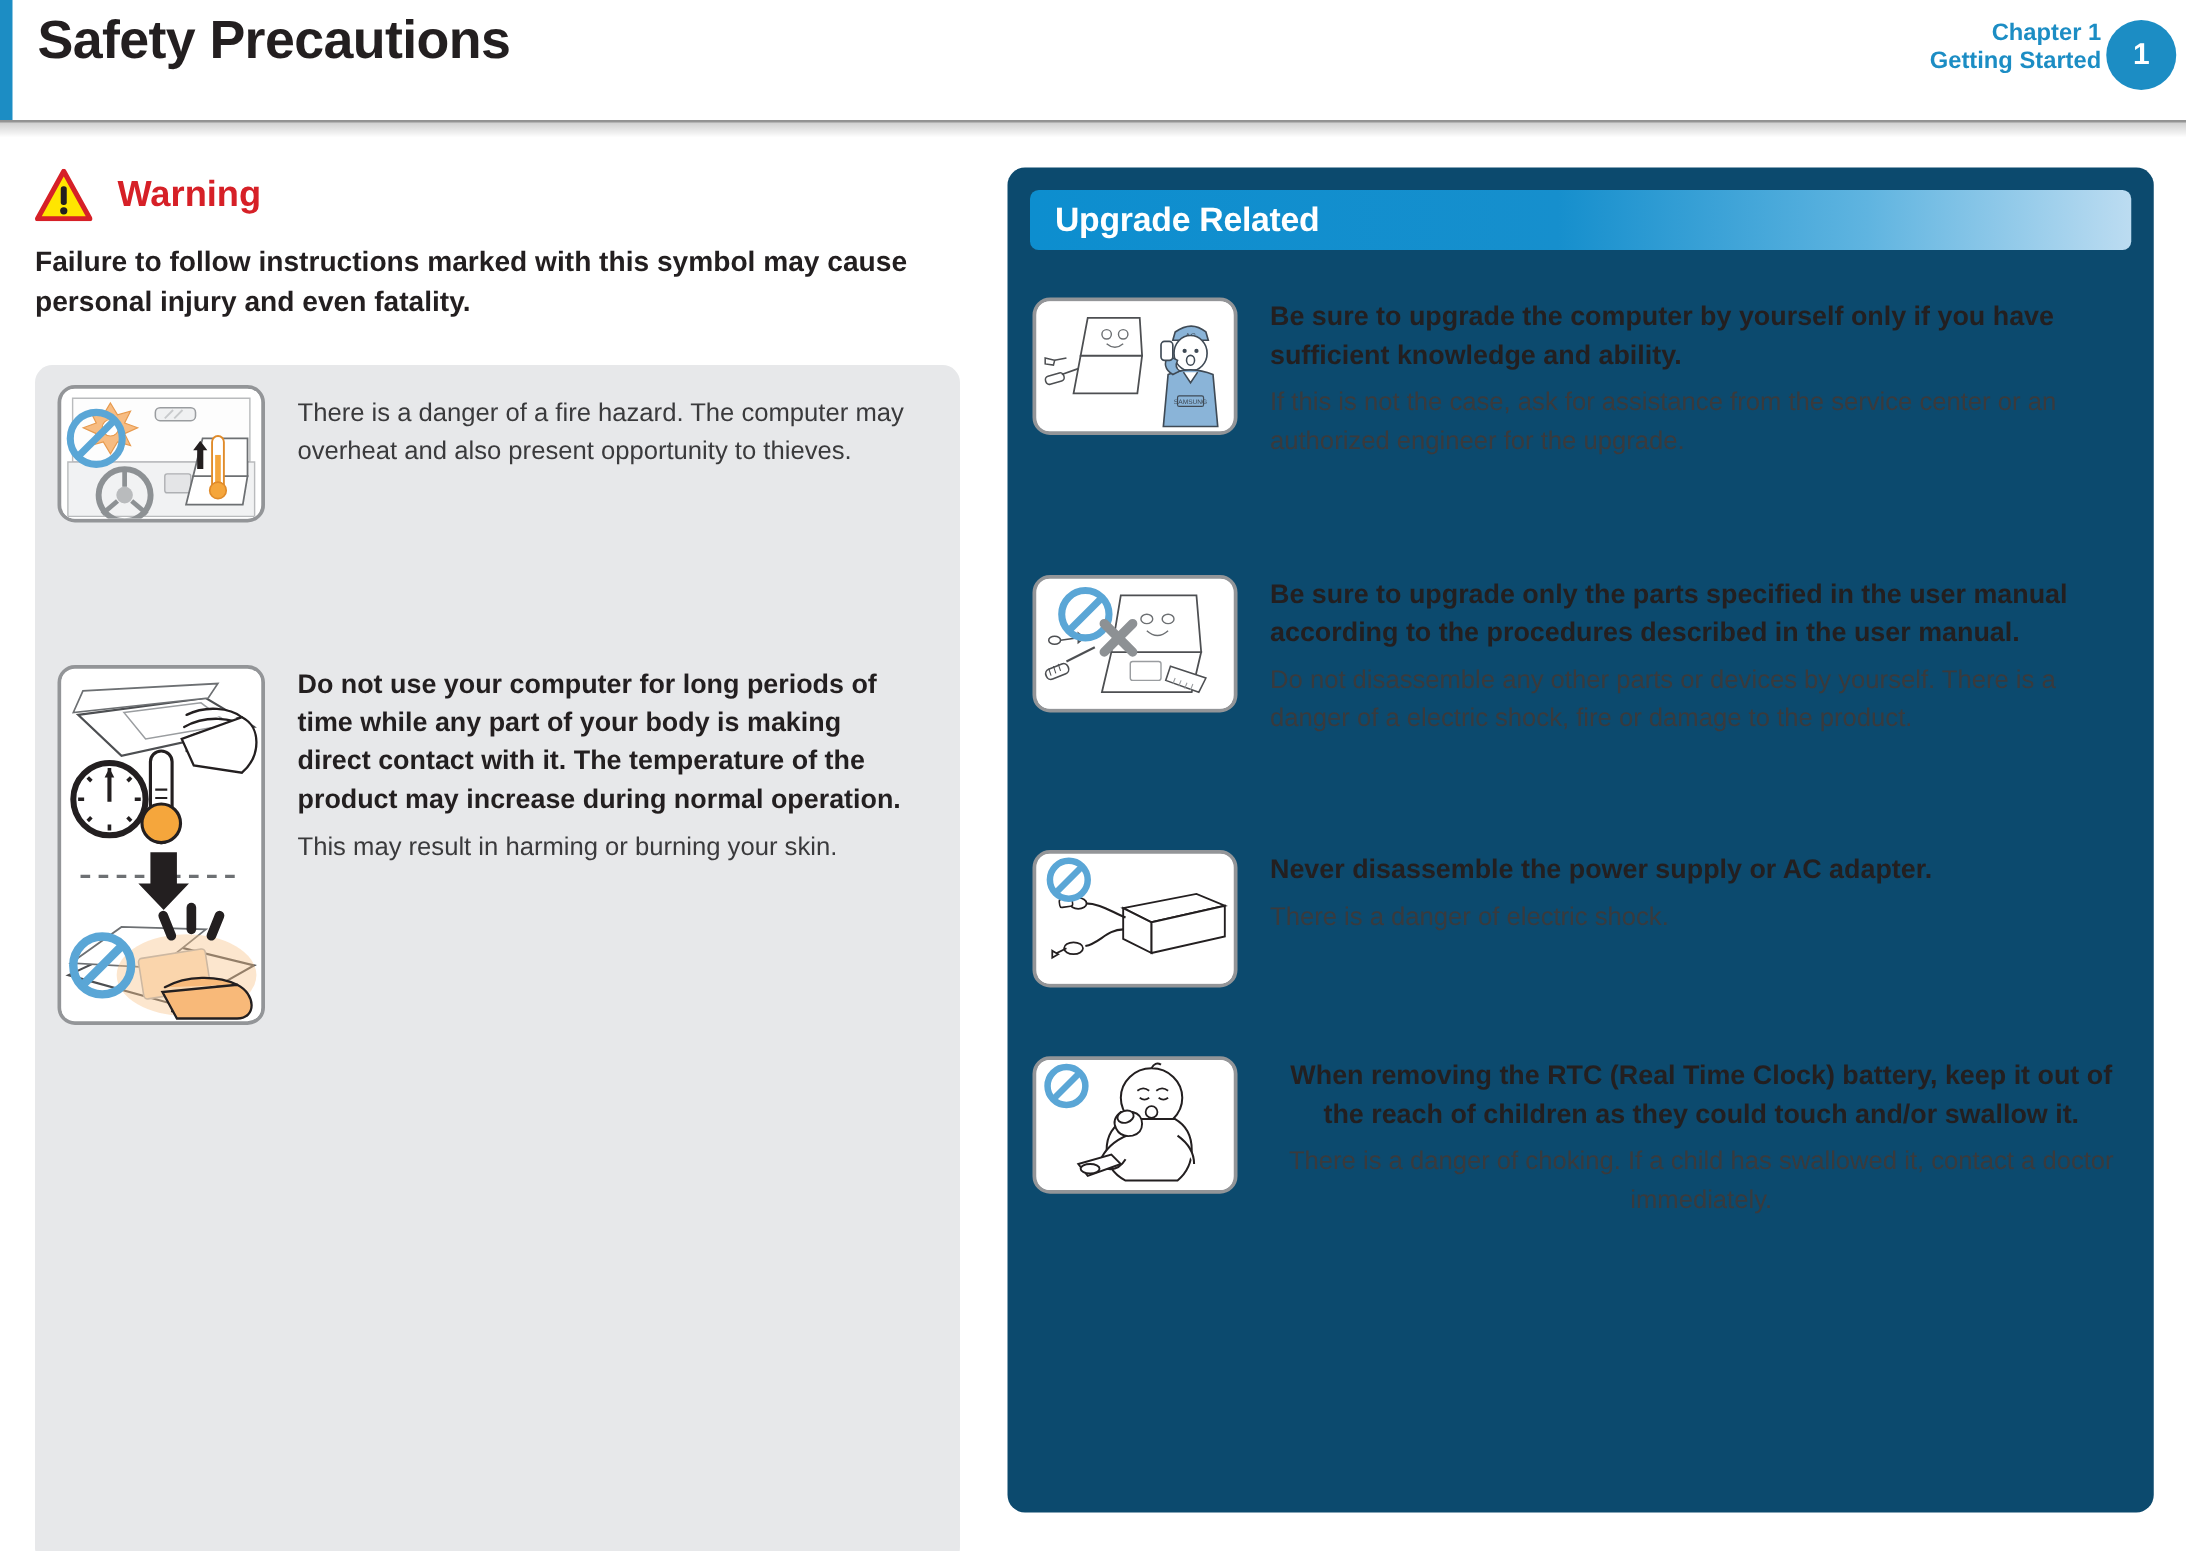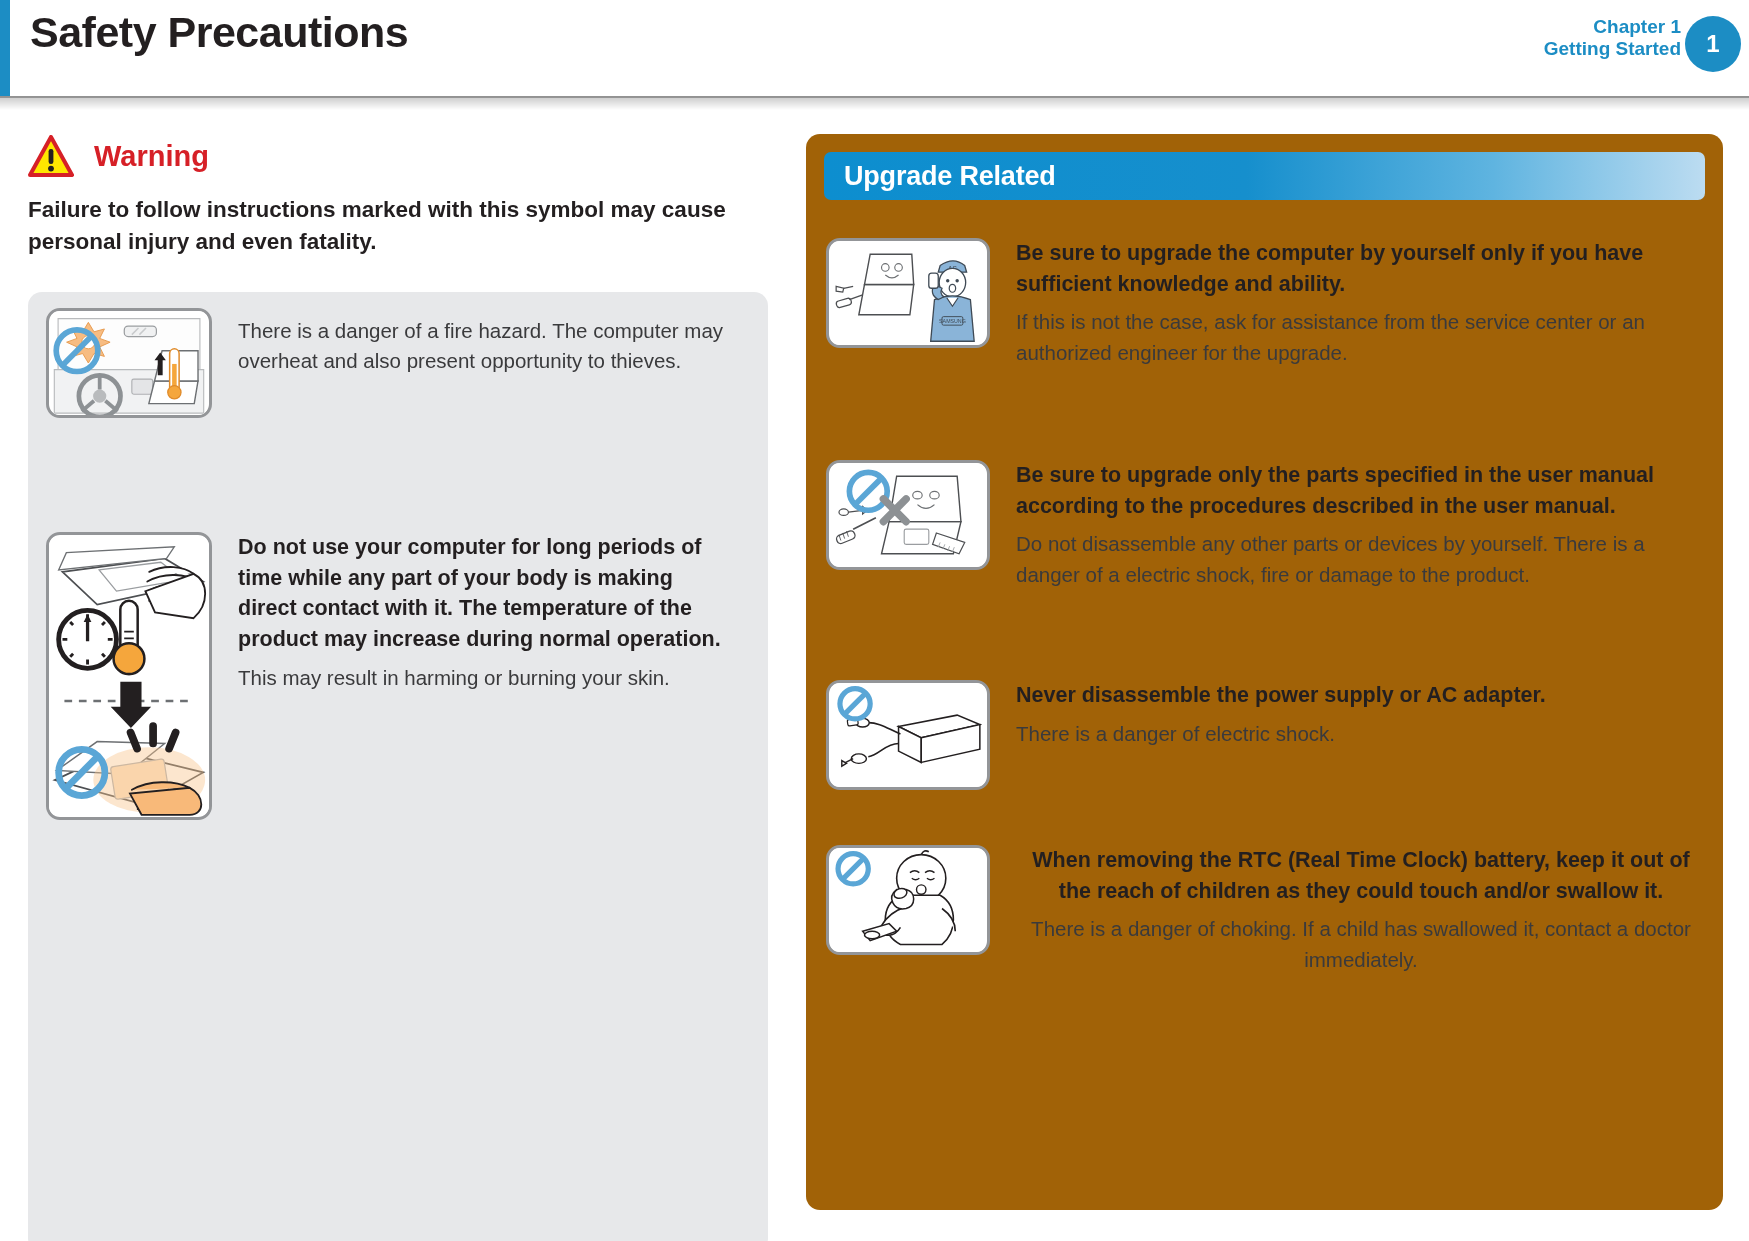--- a/index.html
+++ b/index.html
@@ -56,21 +56,21 @@
   .gray-panel {
     position: absolute; left: 28px; top: 292px;
     width: 740px; height: 960px;
     background: #e7e8ea; border-radius: 14px;
   }
 
   
   .right-panel {
     position: absolute; left: 806px; top: 134px;
     width: 917px; height: 1076px;
-    background: #a16207; border-radius: 14px;
+    background: #0c4a6e; border-radius: 14px;
   }
   .section-bar {
     position: absolute; left: 18px; top: 18px;
     width: 881px; height: 48px; border-radius: 7px;
     background: linear-gradient(to right, #0d8ecf 0%, #168fcd 48%, #5fb4e0 76%, #bcdcf1 100%);
     display: flex; align-items: center;
   }
   .section-bar-title {
     margin-left: 20px; color: #fff; font-size: 27px; font-weight: bold;
     letter-spacing: -0.2px;

